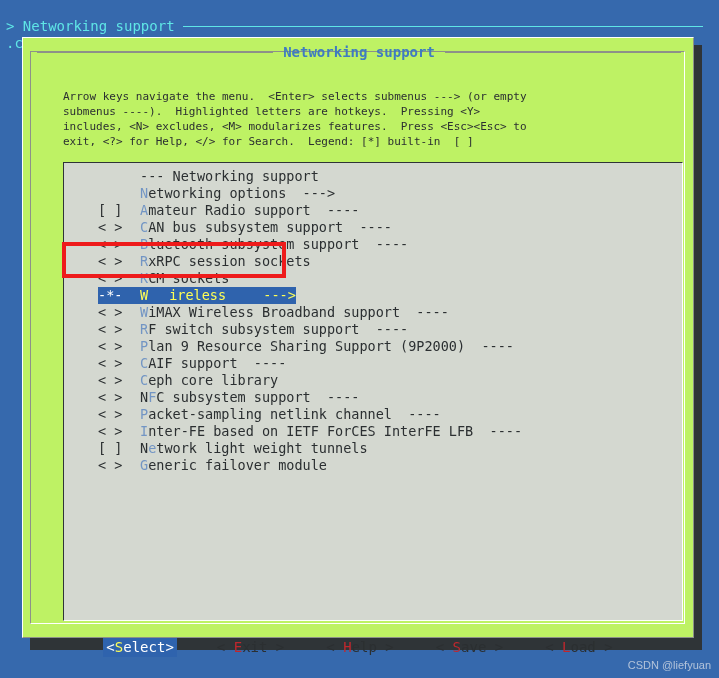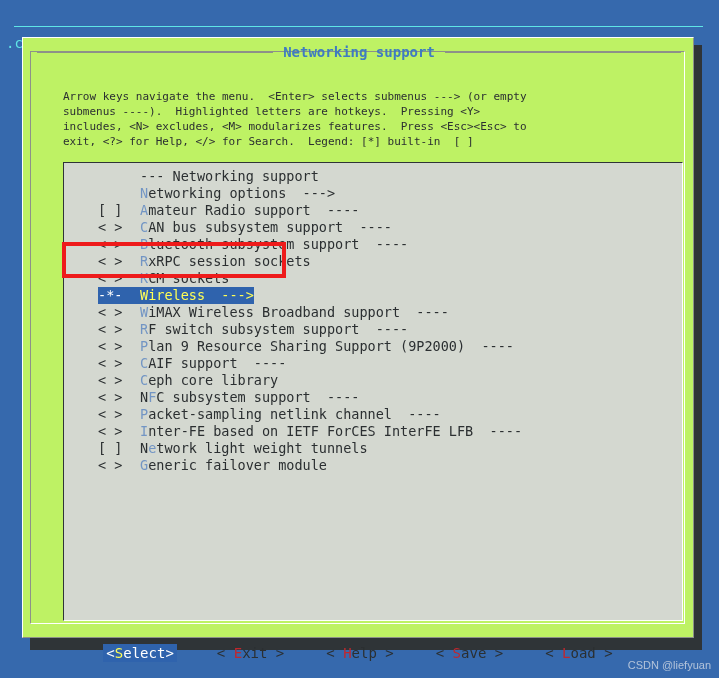--- a/index.html
+++ b/index.html
@@ -163,32 +163,32 @@
   .menu-row.selected {
     background: transparent;
   }
   .menu-row.selected .hl {
     background: #2f63ad;
     color: #ffffff;
     display: inline-block;
     padding: 0;
   }
   .menu-row.selected .hl .hot { color: #ffff55; }
-  .menu-row.selected .hl .lbl { color: #ffff55; }
+  .menu-row.selected .hl .lbl { color: #ffff55; margin-left: 21px; }
 
   
   #buttons {
     position: absolute;
     left: 0px;
     top: 600px;
     width: 672px;
     height: 30px;
     display: flex;
     justify-content: center;
-    align-items: center;
+    align-items: flex-start;
     gap: 38px;
   }
   .btn {
     font-size: 14px;
     white-space: pre;
     color: #2b2f31;
     padding: 1px 2px;
   }
   .btn .hot { color: #c0272d; }
   .btn.active {
@@ -224,20 +224,21 @@
   }
 </style>
 </head>
 <body>
 
 <div id="titlebar">
   <span class="l1">.config - Linux/x86 5.2.0 Kernel Configuration</span>
 </div>
 
 <div id="breadcrumb-line">
+  <span>&gt; Networking support</span>
   <span id="breadcrumb-rule"></span>
 </div>
 
 <div id="dialog-shadow"></div>
 
 <div id="dialog">
 
   <div id="dialog-inner"></div>
 
   <div id="dialog-title-row">

